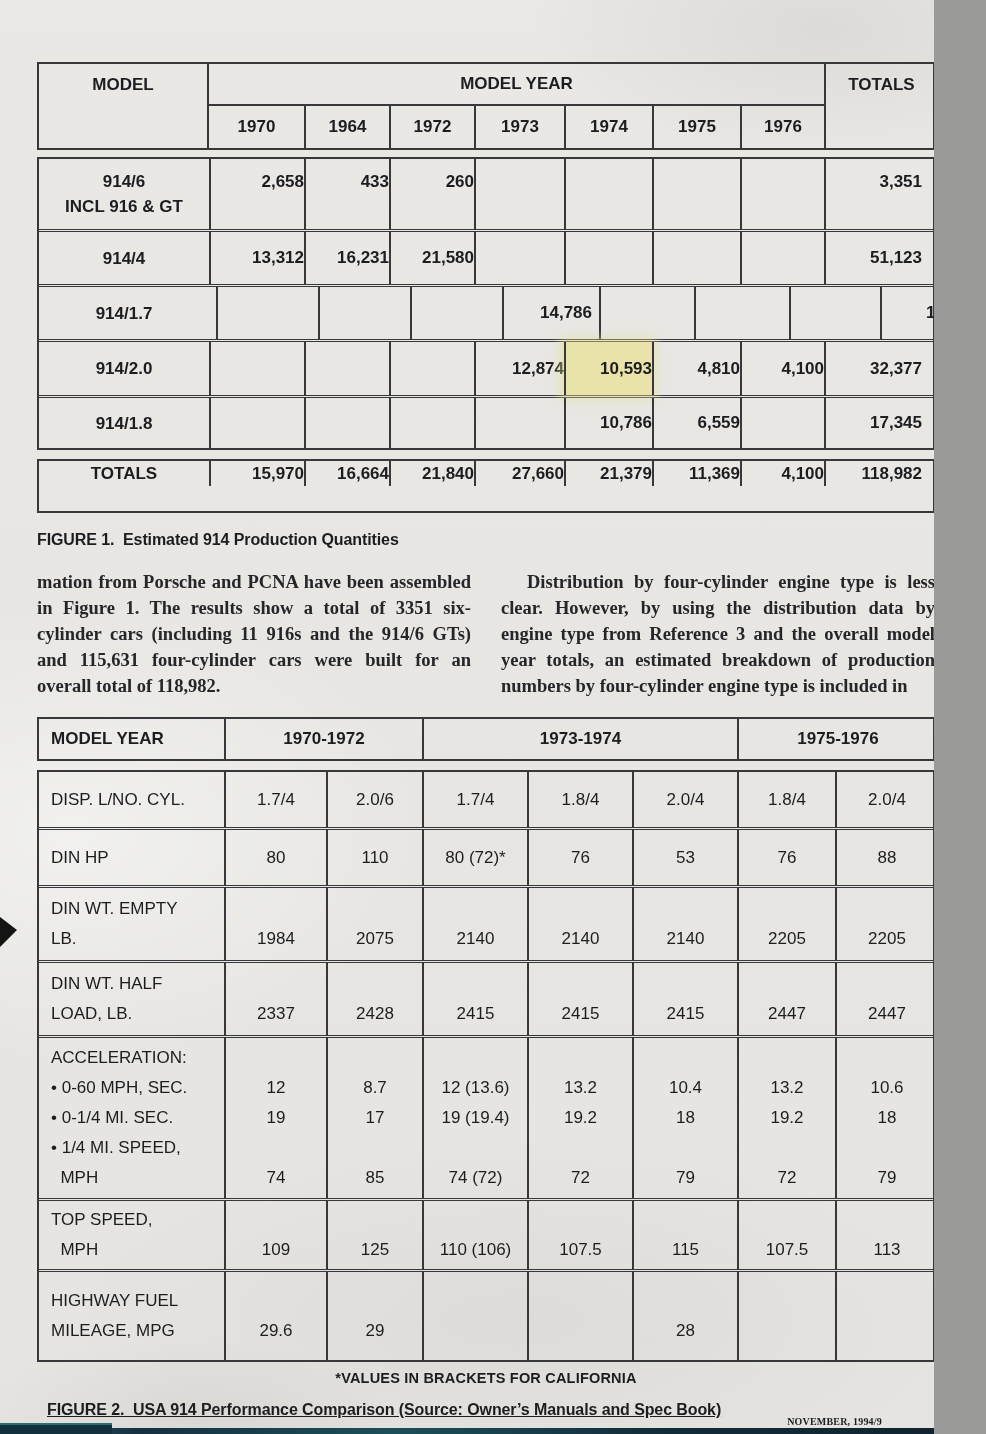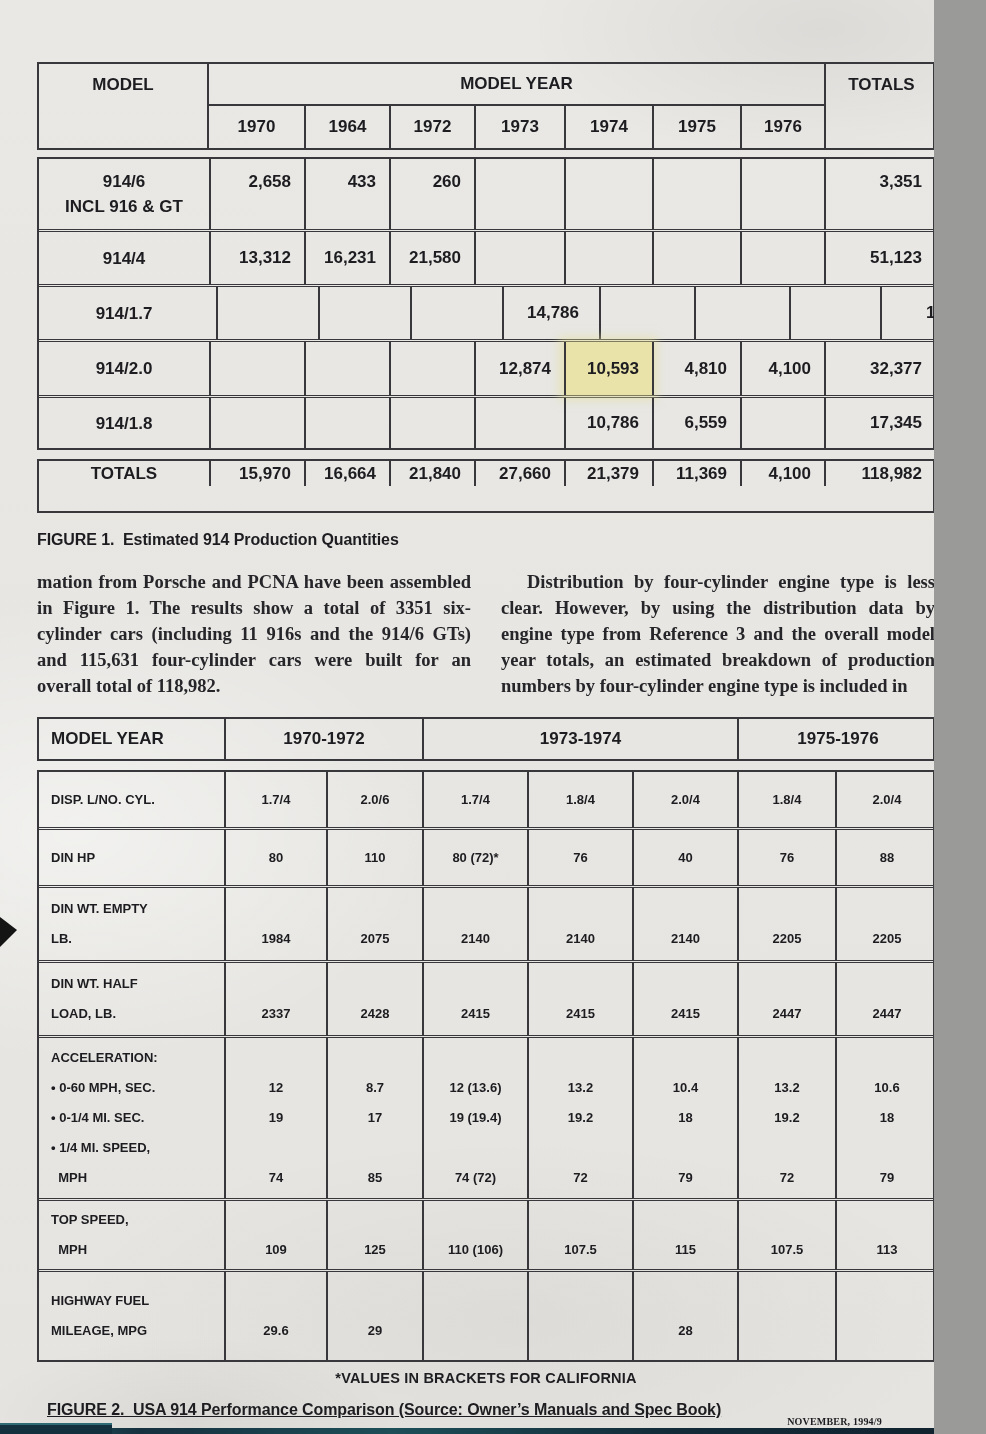--- a/index.html
+++ b/index.html
@@ -41,21 +41,21 @@
   .t1-row{display:grid;grid-template-columns:170px 95px 85px 85px 90px 88px 88px 84px 113px;}
   .t1-row + .t1-row{border-top:3px double var(--line);}
   #t1-body .t1-row:nth-child(1){height:70px;}
   #t1-body .t1-row:nth-child(2){height:52px;}
   #t1-body .t1-row:nth-child(3){height:52px;gap:7px;}
   #t1-body .t1-row:nth-child(4){height:53px;}
   #t1-body .t1-row:nth-child(5){height:50px;}
   .t1c{box-sizing:border-box;display:flex;align-items:center;font-weight:bold;font-size:17px;}
   .t1c:not(:first-child){border-left:2px solid var(--line);}
   .t1-label{justify-content:center;text-align:center;white-space:pre-line;line-height:25px;}
-  .t1-num{justify-content:flex-end;padding-right:13px;}
+  .t1-num{justify-content:flex-end;padding-right:0;}
   .t1-total{justify-content:flex-end;padding-right:15px;}
   #t1-body .t1-row:nth-child(1) .t1-num,
   #t1-body .t1-row:nth-child(1) .t1-total{align-items:flex-start;padding-top:13px;}
   .hl{background:rgba(233,226,150,0.75);box-shadow:0 0 9px 5px rgba(230,223,145,0.5);}
 
   #t1-totals{margin-top:9px;height:50px;}
   #t1-totals .t1-label{justify-content:center;}
 
   .figcap{font-weight:bold;font-size:16px;letter-spacing:-0.1px;}
   #fig1-caption{margin-top:18px;}
@@ -80,21 +80,21 @@
   .t2-row{display:grid;grid-template-columns:185px 102px 96px 105px 105px 105px 98px 102px;}
   .t2-row + .t2-row{border-top:3px double var(--line);}
   #t2-body .t2-row:nth-child(1){height:55px;}
   #t2-body .t2-row:nth-child(2){height:55px;}
   #t2-body .t2-row:nth-child(3){height:72px;}
   #t2-body .t2-row:nth-child(4){height:72px;}
   #t2-body .t2-row:nth-child(5){height:160px;}
   #t2-body .t2-row:nth-child(6){height:68px;}
   #t2-body .t2-row:nth-child(7){height:88px;}
   .t2c{box-sizing:border-box;display:flex;flex-direction:column;justify-content:center;
-       font-weight:bold;font-size:13px;}
+       font-weight:normal;font-size:17px;}
   .t2c:not(:first-child){border-left:2px solid var(--line);}
   .t2-labelcell{align-items:flex-start;padding-left:12px;text-align:left;}
   .t2-datacell{align-items:center;text-align:center;}
   .t2line{line-height:30px;min-height:30px;white-space:pre-line;}
   .t2-label-multi{white-space:pre-line;line-height:30px;}
 
   #t2-footnote{margin-top:8px;text-align:center;font-weight:bold;font-size:14.5px;letter-spacing:0.2px;}
   #fig2-caption{margin-top:15px;margin-left:10px;text-decoration:underline;}
 
   #issue{position:absolute;right:52px;top:1392px;font-family:"Liberation Serif", serif;
@@ -251,21 +251,21 @@
             <div class="t2c t2-datacell">
               <div class="t2line">110</div>
             </div>
             <div class="t2c t2-datacell">
               <div class="t2line">80 (72)*</div>
             </div>
             <div class="t2c t2-datacell">
               <div class="t2line">76</div>
             </div>
             <div class="t2c t2-datacell">
-              <div class="t2line">40</div>
+              <div class="t2line">53</div>
             </div>
             <div class="t2c t2-datacell">
               <div class="t2line">76</div>
             </div>
             <div class="t2c t2-datacell">
               <div class="t2line">88</div>
             </div>
           </div>
           <div class="t2-row">
             <div class="t2c t2-labelcell">

